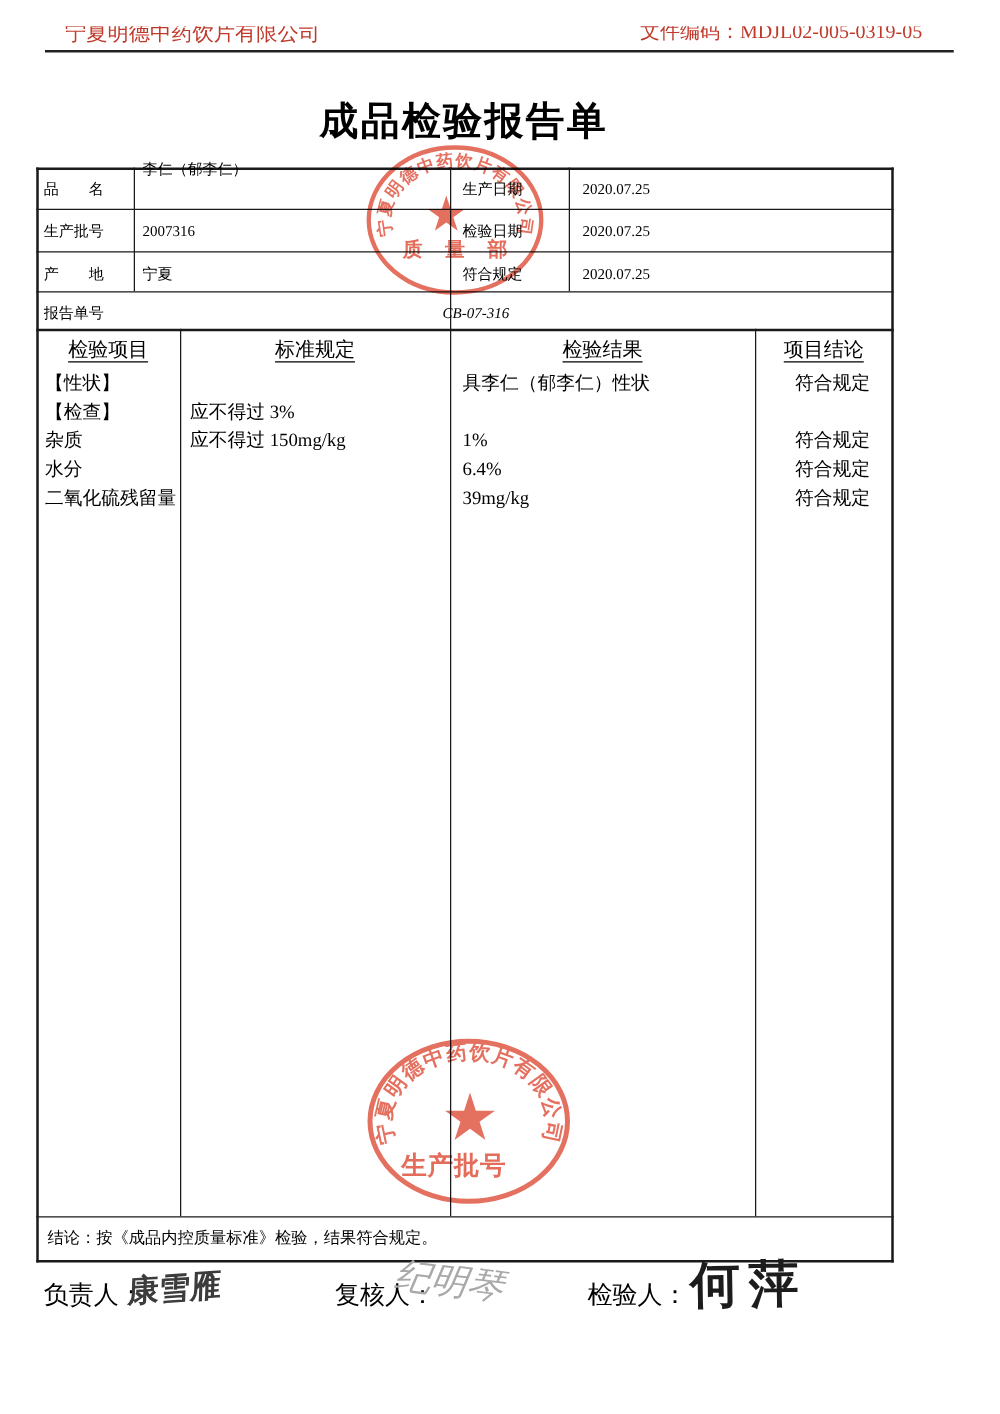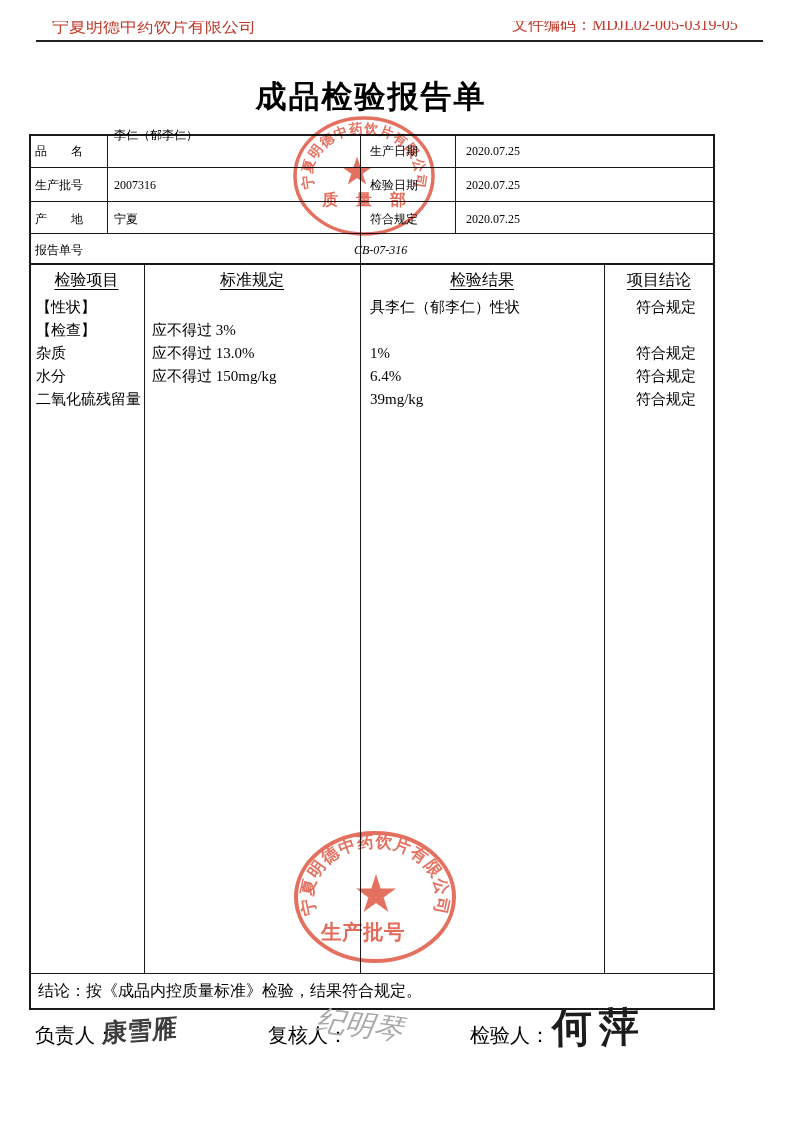--- a/index.html
+++ b/index.html
@@ -24,21 +24,21 @@
   .hl { position:absolute; left:29px; width:686px; background:#1a1a1a; }
   .vl { position:absolute; background:#1a1a1a; }
   
   .cell { position:absolute; font-size:12px; line-height:20px; white-space:nowrap; }
   .col-hdr {
     position:absolute; top:270px; text-align:center; font-size:16px;
     text-decoration:underline; text-underline-offset:4px;
   }
   .icol { position:absolute; top:296px; font-size:15px; }
   .iline { height:23px; line-height:23px; white-space:nowrap; }
-  .concl { position:absolute; left:38px; top:981px; font-size:16px; white-space:nowrap;text-align:right; }
+  .concl { position:absolute; left:38px; top:981px; font-size:13px; white-space:nowrap;text-align:right; }
   
   .sig-label { position:absolute; top:1022px; font-size:20px; }
   .sig {
     position:absolute; white-space:nowrap;
     font-family:"Liberation Serif","DejaVu Serif",serif;
   }
   .sig-1 { left:102px; top:1014px; font-size:25px; color:#3c3c3c;
            transform:rotate(-4deg) skewX(-6deg); font-weight:600; }
   .sig-2 { left:318px; top:1006px; font-size:29px; color:#a9a9a9;
            transform:rotate(7deg) skewX(-16deg); }
@@ -110,21 +110,20 @@
   <div class="icol" style="left:36px;">
     <div class="iline">【性状】</div>
     <div class="iline">【检查】</div>
     <div class="iline">杂质</div>
     <div class="iline">水分</div>
     <div class="iline">二氧化硫残留量</div>
   </div>
   <div class="icol" style="left:152px;">
     <div class="iline"></div>
     <div class="iline">应不得过 3%</div>
-    <div class="iline">应不得过 13.0%</div>
     <div class="iline">应不得过 150mg/kg</div>
   </div>
   <div class="icol" style="left:370px;">
     <div class="iline">具李仁（郁李仁）性状</div>
     <div class="iline"></div>
     <div class="iline">1%</div>
     <div class="iline">6.4%</div>
     <div class="iline">39mg/kg</div>
   </div>
   <div class="icol" style="left:636px;">

